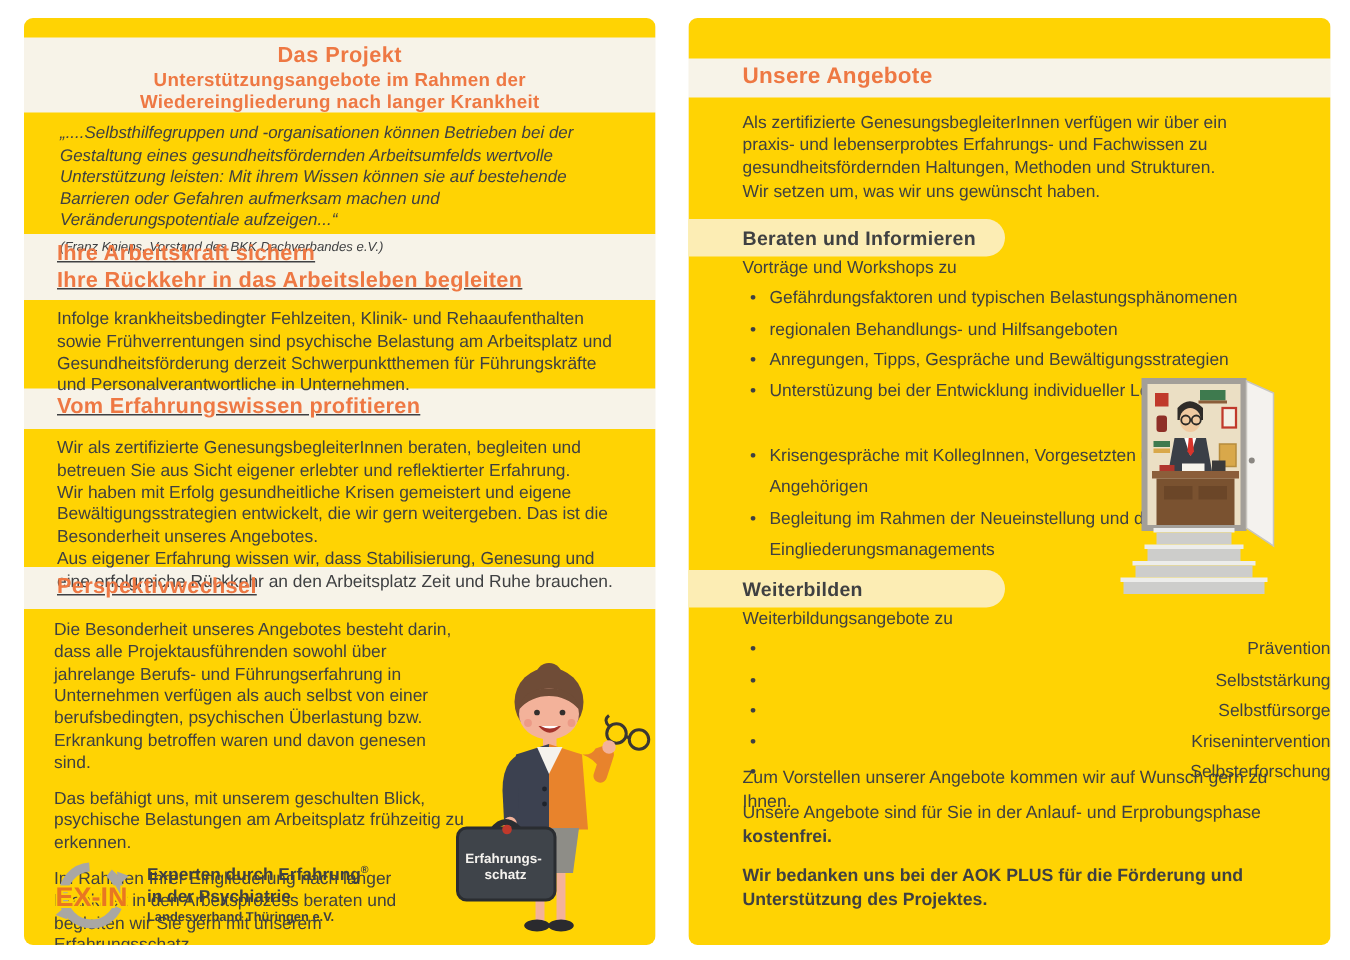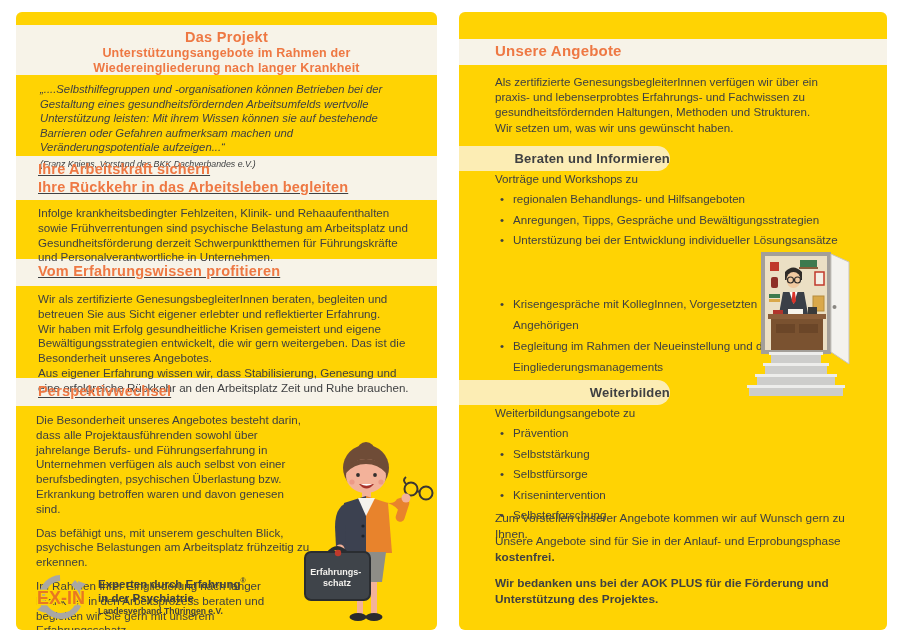--- a/index.html
+++ b/index.html
@@ -43,21 +43,21 @@
 
   
   .strip-top-r{height:27px;}
   .title-band-r{height:26px;box-sizing:border-box;padding-left:36px;}
   .title-band-r h1{font-size:15px;font-weight:bold;color:#EE7843;margin:0;line-height:24px;letter-spacing:.2px;}
   .body-r{position:relative;height:565px;}
   .body-r .abs{position:absolute;left:0;right:0;}
   .intro{padding:0 34px 0 36px;font-size:11.6px;line-height:15.2px;}
   .intro p{margin:0;}
   .cream-band{width:211px;height:25px;background:#FCEDB4;border-radius:0 13px 13px 0;box-sizing:border-box;}
-  .cream-band span{display:block;font-size:13px;font-weight:bold;color:#3F4042;line-height:25px;padding-left:36px;letter-spacing:.2px;text-align:right;}
+  .cream-band span{display:block;font-size:13px;font-weight:bold;color:#3F4042;line-height:25px;padding-left:36px;letter-spacing:.2px;}
   .lead{padding-left:36px;font-size:11.6px;}
   ul.bullets{list-style:none;margin:0;padding:0 0 0 41px;}
   ul.bullets li{position:relative;padding-left:13px;font-size:11.6px;line-height:20.5px;}
   ul.bullets li::before{content:"•";position:absolute;left:0;top:0;color:#3F4042;}
   ul.narrow{max-width:352px;}
   ul.narrow li{line-height:21px;}
   .closing{padding-left:36px;padding-right:30px;font-size:11.8px;line-height:15.5px;}
   .bold{font-weight:bold;}
   .door-illustration{position:absolute;left:286px;top:187px;width:110px;height:145px;}
 </style>
@@ -187,36 +187,37 @@
     <div class="abs intro" style="top:9px;">
       <p>Als zertifizierte GenesungsbegleiterInnen verfügen wir über ein praxis- und lebenserprobtes Erfahrungs- und Fachwissen zu gesundheitsfördernden Haltungen, Methoden und Strukturen.</p>
       <p>Wir setzen um, was wir uns gewünscht haben.</p>
     </div>
 
     <div class="abs cream-band" style="top:81px;">
       <span>Beraten und Informieren</span>
     </div>
     <div class="abs lead" style="top:107px;">Vorträge und Workshops zu</div>
     <ul class="abs bullets" style="top:124px;">
+      <li>Gefährdungsfaktoren und typischen Belastungsphänomenen</li>
       <li>regionalen Behandlungs- und Hilfsangeboten</li>
       <li>Anregungen, Tipps, Gespräche und Bewältigungsstrategien</li>
       <li>Unterstüzung bei der Entwicklung individueller Lösungsansätze</li>
     </ul>
 
     <ul class="abs bullets narrow" style="top:228px;">
       <li>Krisengespräche mit KollegInnen, Vorgesetzten und ggf. Angehörigen</li>
       <li>Begleitung im Rahmen der Neueinstellung und des betrieblichen Eingliederungsmanagements</li>
       <li>Begleitung am Arbeitsplatz</li>
     </ul>
 
     <div class="abs cream-band" style="top:315px;">
       <span>Weiterbilden</span>
     </div>
     <div class="abs lead" style="top:341px;">Weiterbildungsangebote zu</div>
-    <ul class="abs bullets" style="top:358px;">
+    <ul class="abs bullets" style="top:358px;text-align:right;">
       <li>Prävention</li>
       <li>Selbststärkung</li>
       <li>Selbstfürsorge</li>
       <li>Krisenintervention</li>
       <li>Selbsterforschung</li>
     </ul>
 
     <div class="abs closing" style="top:469px;">
       <span>Unsere Angebote sind für Sie in der Anlauf- und Erprobungsphase</span>
       <span class="bold"><br><span>kostenfrei.</span></span>

